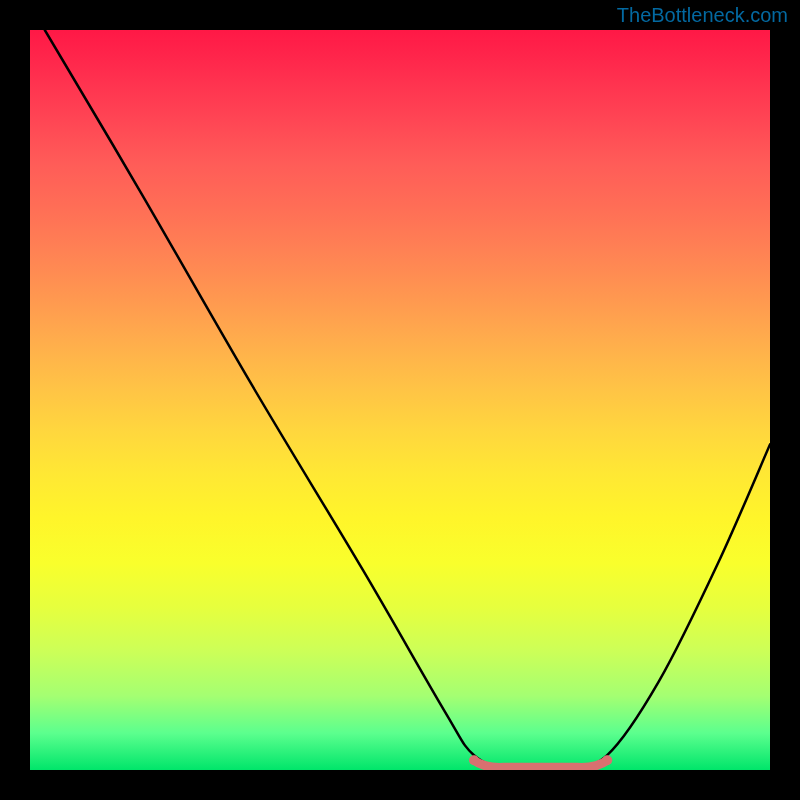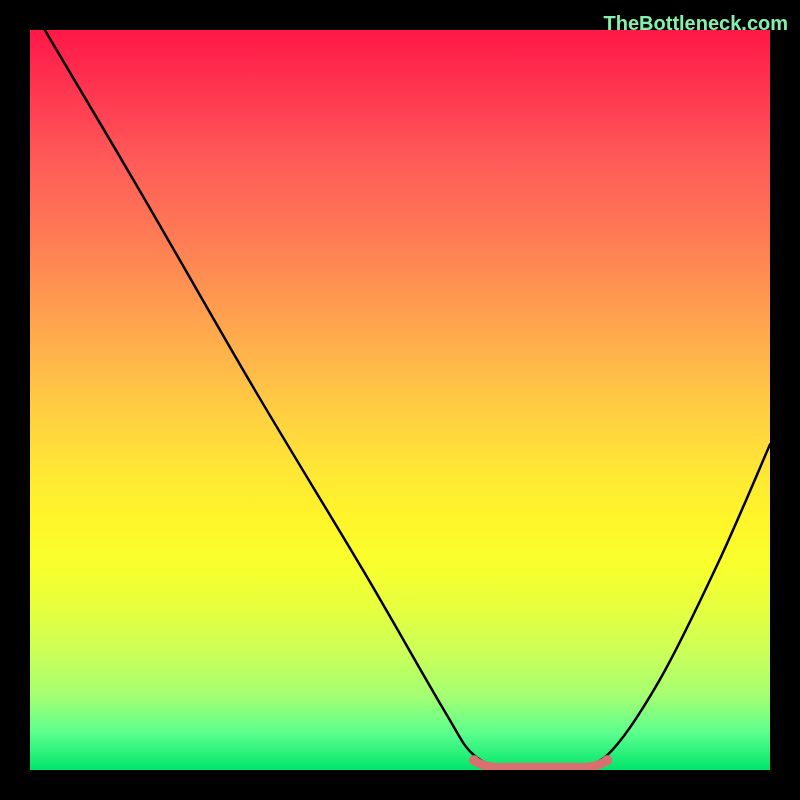--- a/index.html
+++ b/index.html
@@ -6,25 +6,25 @@
   body {
     width: 800px;
     height: 800px;
     background: #000;
     position: relative;
     overflow: hidden;
     font-family: Arial, sans-serif;
   }
   .watermark {
     position: absolute;
-    top: 12px;
+    top: 4px;
     right: 12px;
-    color: #86efac;
+    color: #0369a1;
     font-size: 20px;
-    font-weight: 700;
+    font-weight: 400;
     z-index: 10;
   }
   .plot-area {
     position: absolute;
     left: 30px;
     top: 30px;
     width: 740px;
     height: 740px;
   }
   .gradient-bg {

